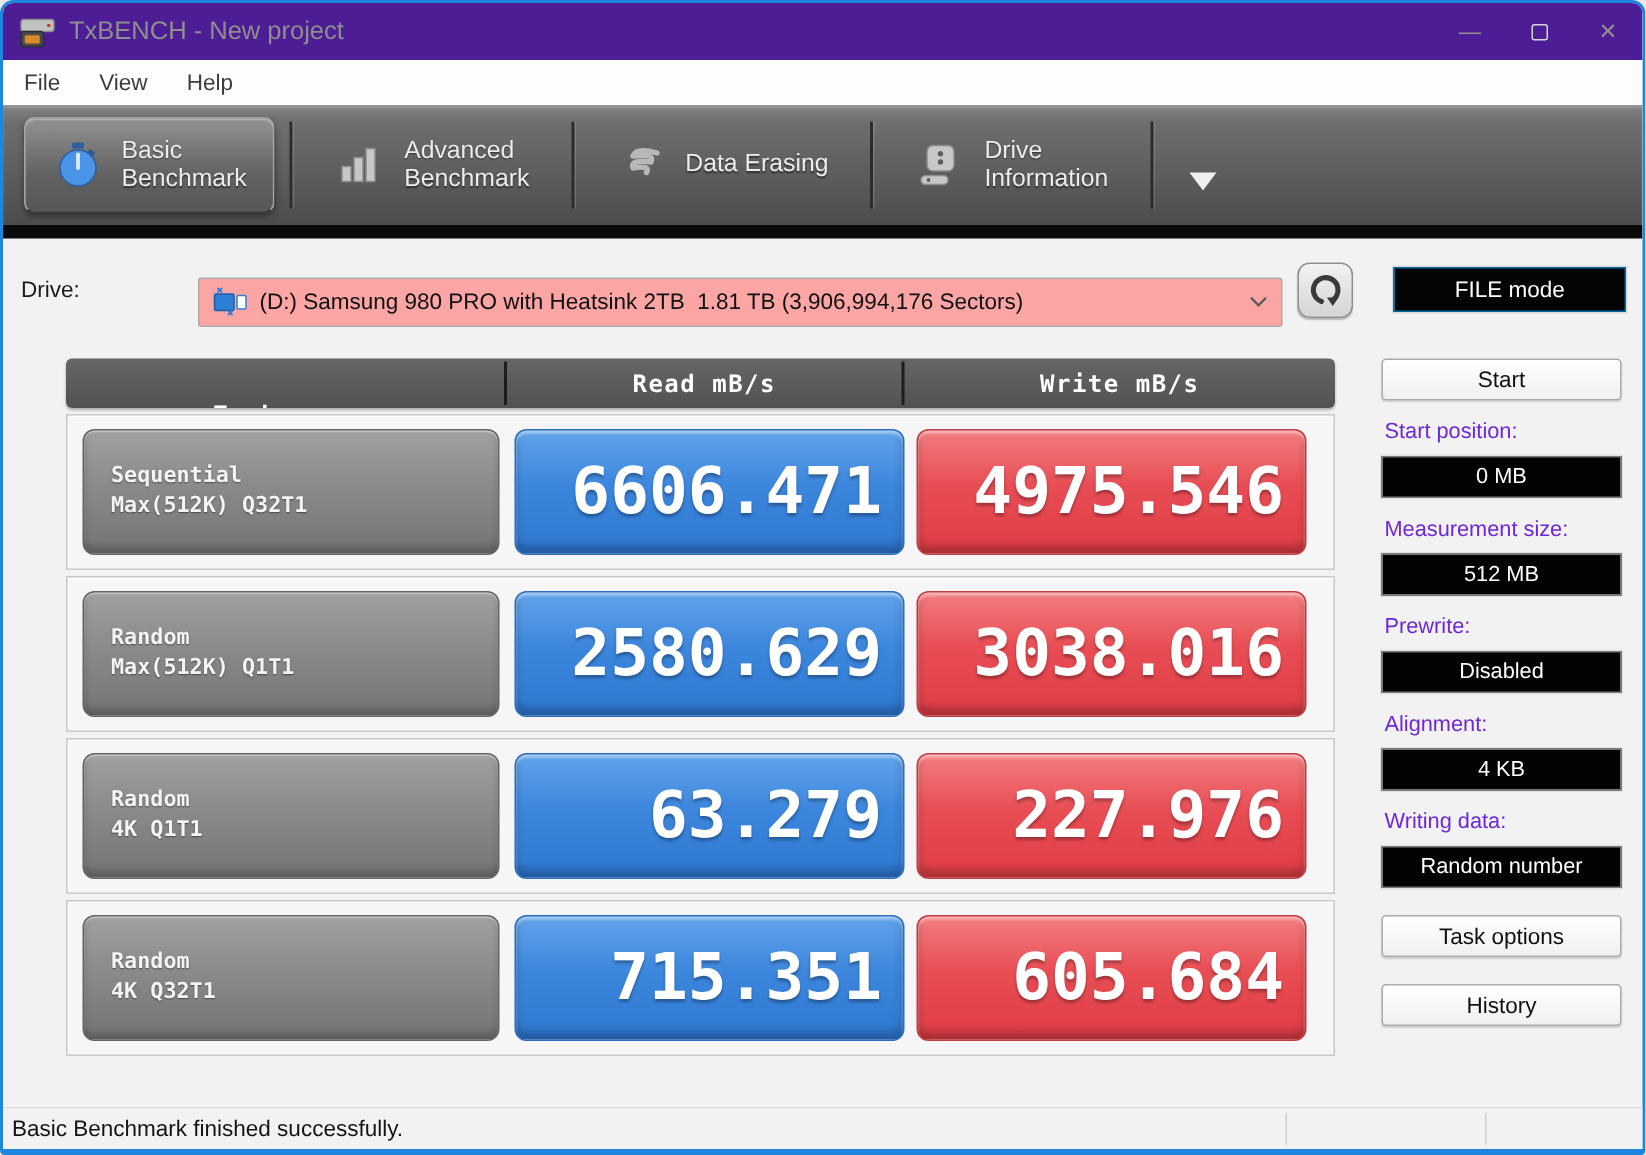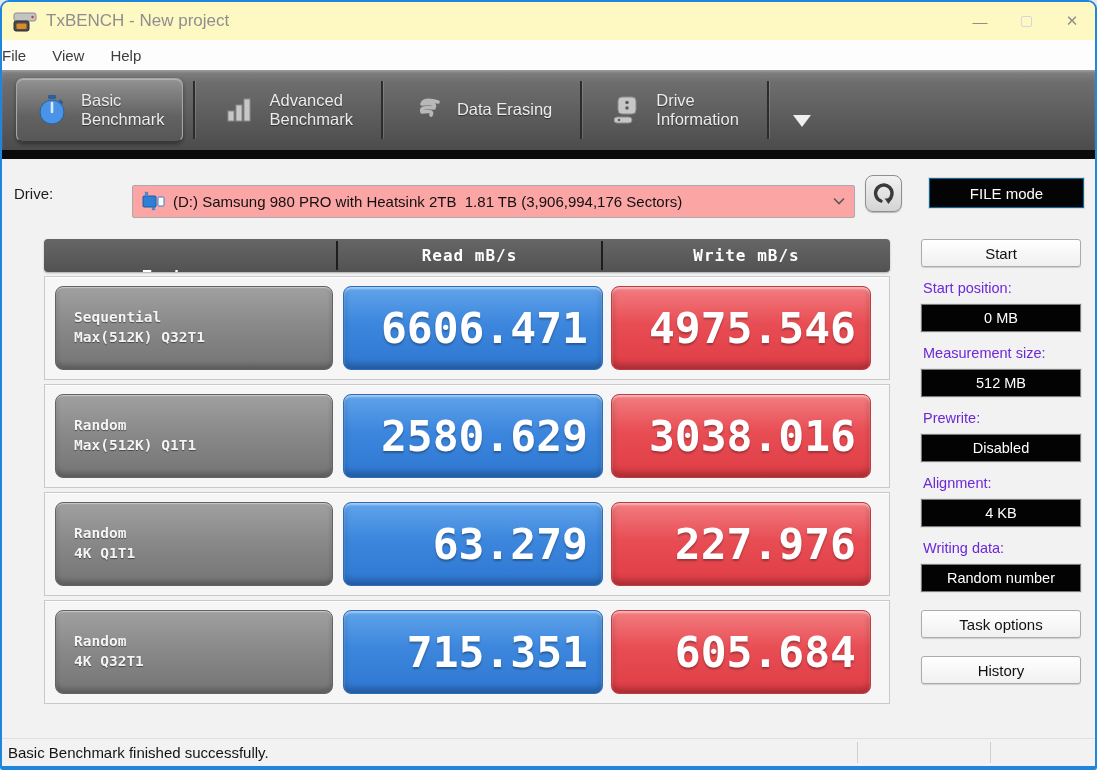--- a/index.html
+++ b/index.html
@@ -8,29 +8,29 @@
 
   .window {
     width:1097px; height:770px;
     border:2px solid #1e87dd; border-bottom-width:4px;
     border-radius:9px 9px 3px 3px;
     overflow:hidden; background:#f2f2f2;
     display:flex; flex-direction:column;
   }
 
   
-  .titlebar { height:38px; background:#fef9c3; display:flex; align-items:center; padding:0 0 0 10px; flex:none; }
+  .titlebar { height:38px; background:#4c1d95; display:flex; align-items:center; padding:0 0 0 10px; flex:none; }
   .app-icon { width:26px; height:24px; margin-right:8px; flex:none; }
   .title-text { color:#8e8e8e; font-size:17px; }
   .win-controls { margin-left:auto; display:flex; height:100%; }
   .win-btn { width:46px; height:100%; display:flex; align-items:center; justify-content:center; color:#8f8f8f; font-size:15px; cursor:default; }
   .max-glyph { width:11px; height:11px; border:1.5px solid #d6d6d6; border-radius:2px; display:inline-block; }
 
   
-  .menubar { height:30px; background:#fdfdfd; display:flex; align-items:center; gap:26px; flex:none; }
+  .menubar { height:30px; background:#fdfdfd; display:flex; align-items:center; padding-left:14px; gap:26px; flex:none; }
   .menu-item { font-size:15px; color:#3d3d3d; }
 
   
   .tabbar {
     height:80px; flex:none;
     background:linear-gradient(180deg,#838383 0%,#6e6e6e 15%,#585858 70%,#4c4c4c 100%);
     display:flex; align-items:center; padding-left:14px;
     box-shadow: inset 0 2px 2px rgba(255,255,255,.18);
   }
   .tabstrip { height:9px; background:#0b0b0b; flex:none; }

